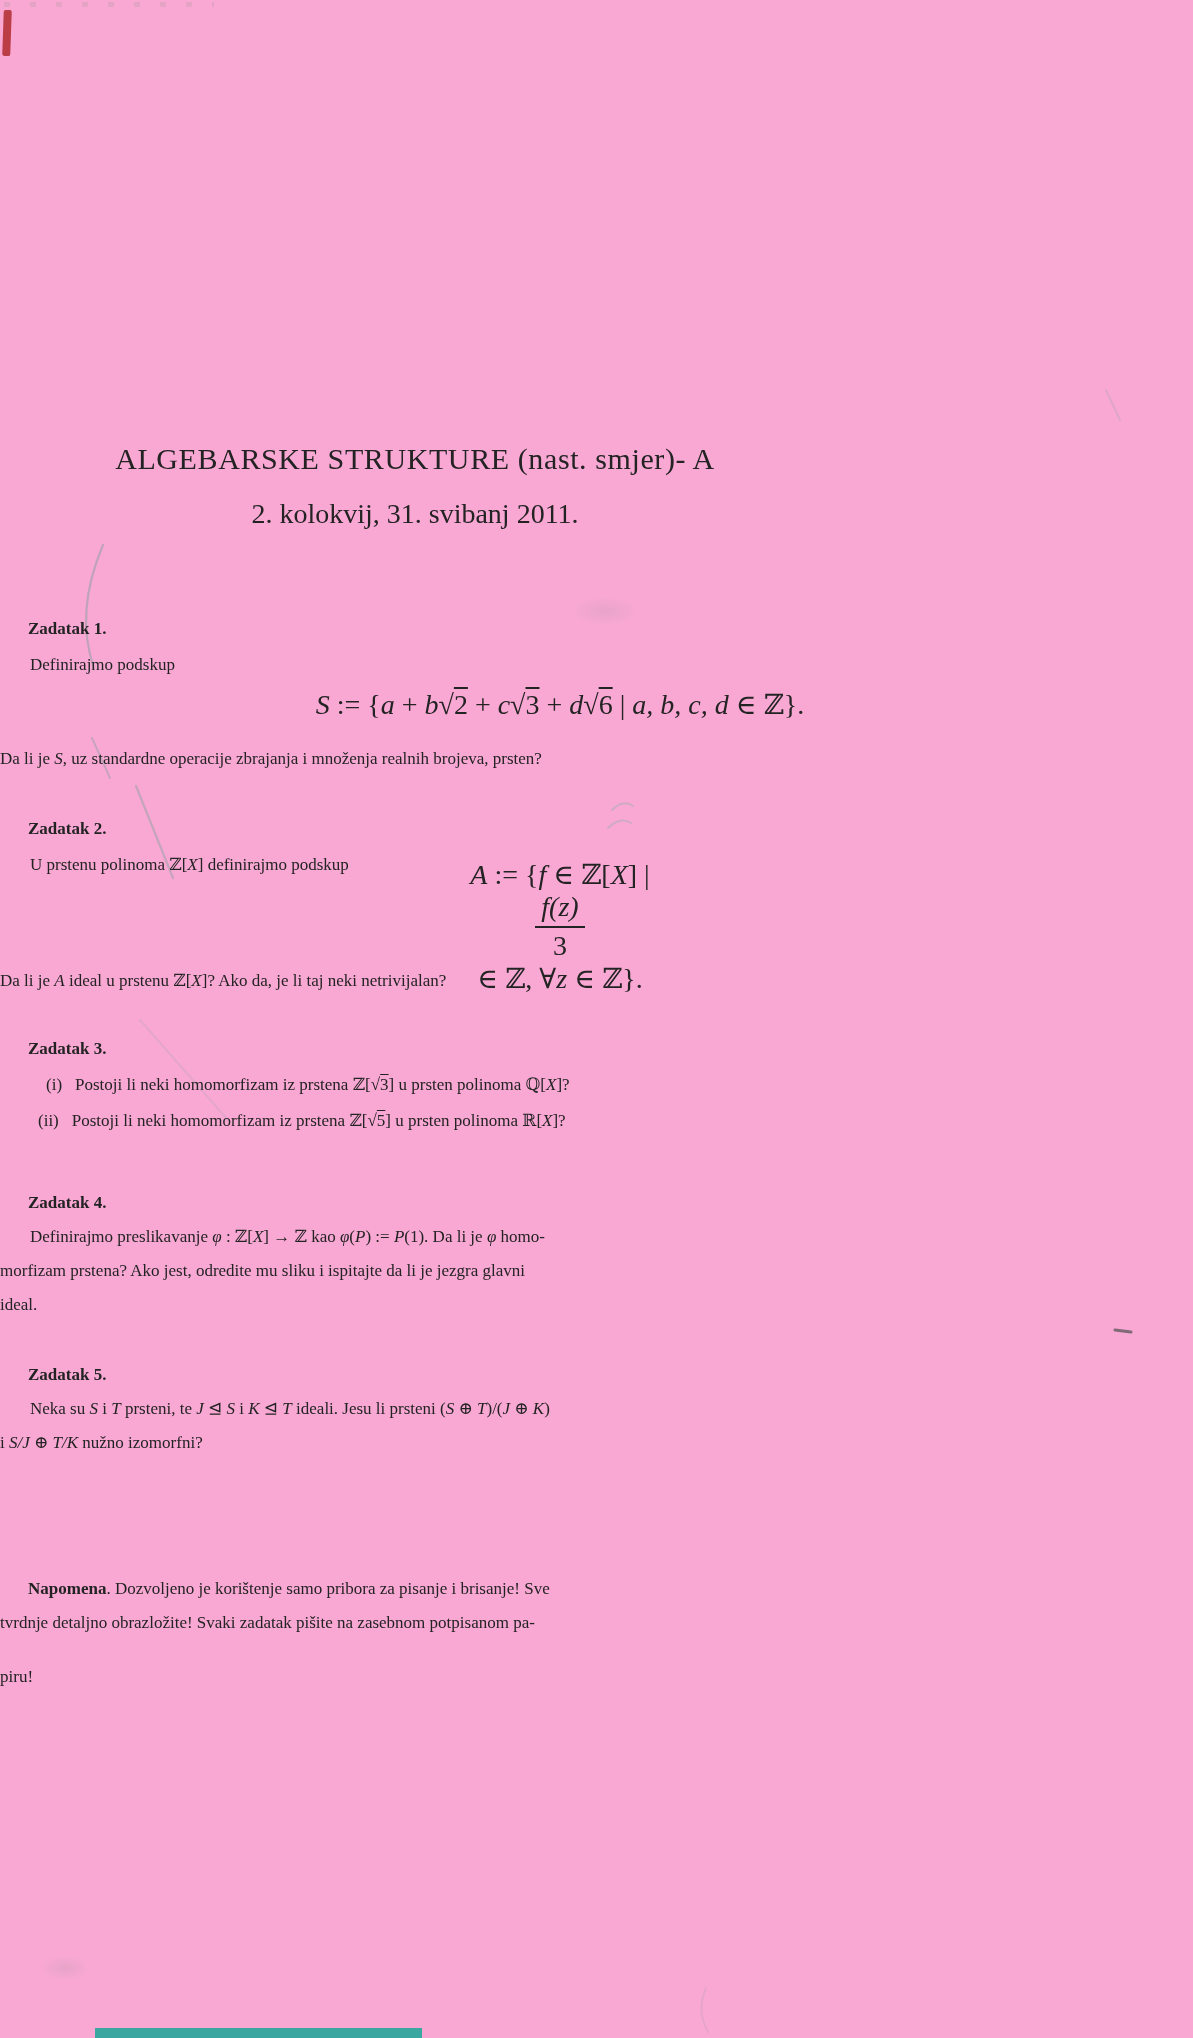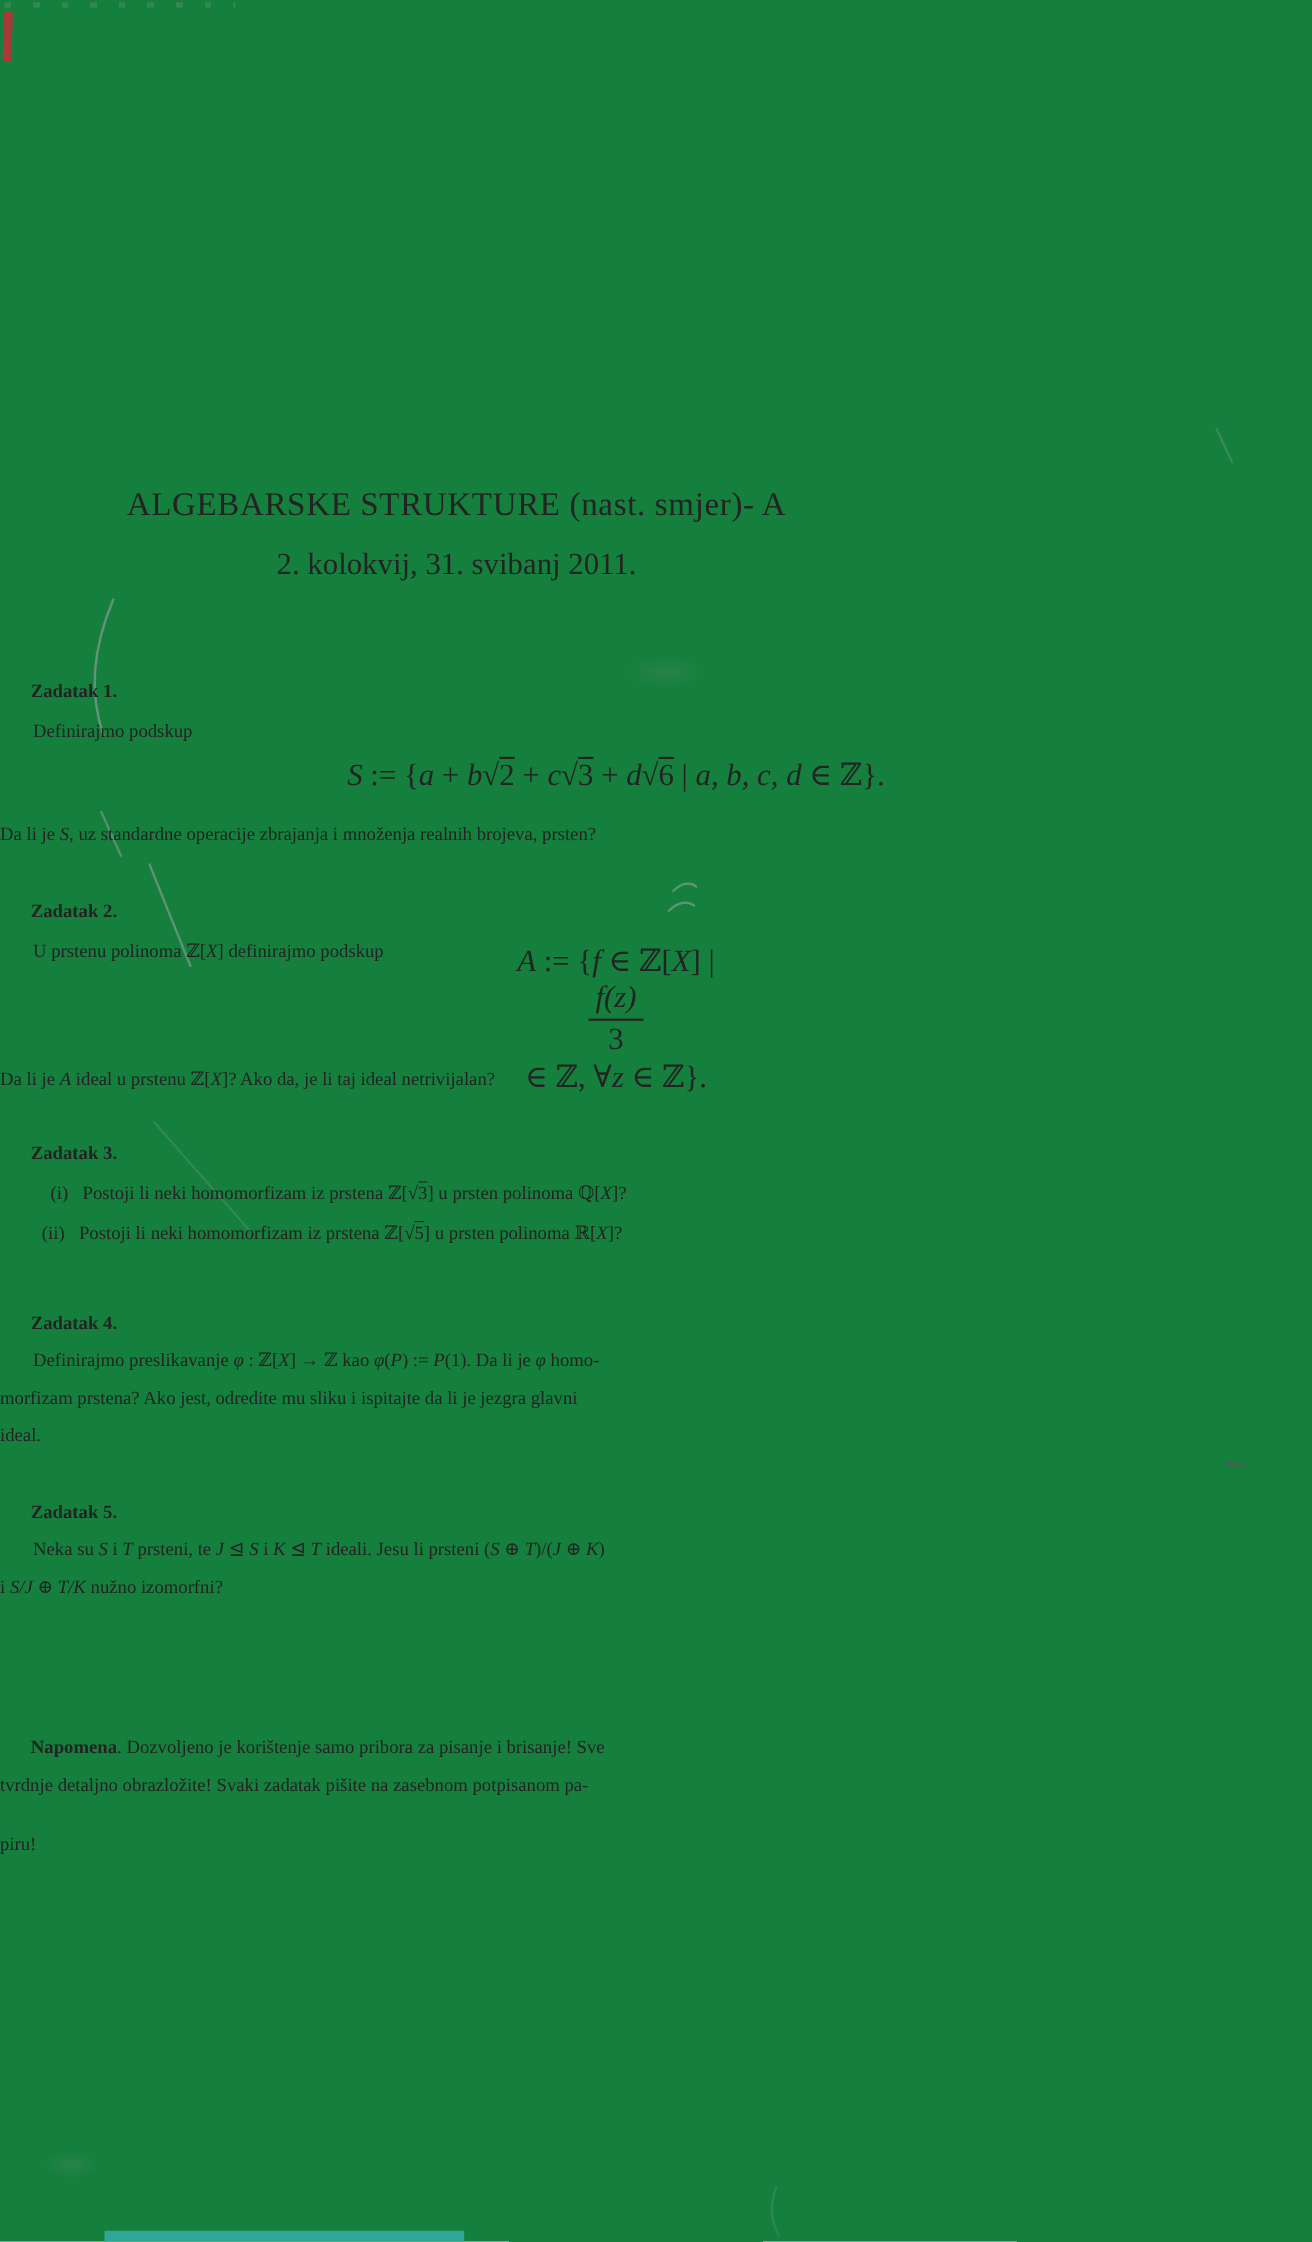--- a/index.html
+++ b/index.html
@@ -1,19 +1,19 @@
 <!DOCTYPE html>
 <html><head>
 <meta charset="utf-8">
 <style>
   html,body { margin:0; padding:0; background:#ffffff; }
   .doc {
     position:relative;
     width:1193px; height:2038px;
-    background:#15803d;
+    background:#f9a8d4;
     overflow:hidden;
     font-family:"Liberation Serif","DejaVu Serif",serif;
     color:#232323;
   }
   .line {
     position:absolute;
     white-space:nowrap;
     font-size:17px;
     line-height:34px;
     color:#232323;
@@ -94,21 +94,21 @@
   <div class="line heading" style="left:28px;top:812px;">Zadatak 2.</div>
   <div class="line" style="left:30px;top:848px;"><span>U prstenu polinoma ℤ[</span><span class="mi">X</span><span>] definirajmo podskup</span></div>
   <div class="formula-flex" style="top:886px;height:80px;flex-direction:column;">
     <span><span class="mi">A</span><span> := {</span><span class="mi">f</span><span> ∈ ℤ[</span><span class="mi">X</span><span>] | </span></span>
     <span class="frac">
       <span class="num">f(z)</span>
       <span class="den">3</span>
     </span>
     <span><span> ∈ ℤ,  ∀</span><span class="mi">z</span><span> ∈ ℤ}.</span></span>
   </div>
-  <div class="line" style="left:0px;top:964px;"><span>Da li je </span><span class="mi">A</span><span> ideal u prstenu ℤ[</span><span class="mi">X</span><span>]? Ako da, je li taj ideal netrivijalan?</span></div>
+  <div class="line" style="left:0px;top:964px;"><span>Da li je </span><span class="mi">A</span><span> ideal u prstenu ℤ[</span><span class="mi">X</span><span>]? Ako da, je li taj neki netrivijalan?</span></div>
 
   <div class="line heading" style="left:28px;top:1032px;">Zadatak 3.</div>
   <div class="line" style="left:46px;top:1068px;">
     <span class="item-label">(i)</span><span class="item-text"><span>Postoji li neki homomorfizam iz prstena ℤ[</span><span>√</span><span class="ol">3</span><span>] u prsten polinoma ℚ[</span><span class="mi">X</span><span>]?</span></span>
   </div>
   <div class="line" style="left:38px;top:1104px;">
     <span class="item-label">(ii)</span><span class="item-text"><span>Postoji li neki homomorfizam iz prstena ℤ[</span><span>√</span><span class="ol">5</span><span>] u prsten polinoma ℝ[</span><span class="mi">X</span><span>]?</span></span>
   </div>
 
   <div class="line heading" style="left:28px;top:1186px;">Zadatak 4.</div>

